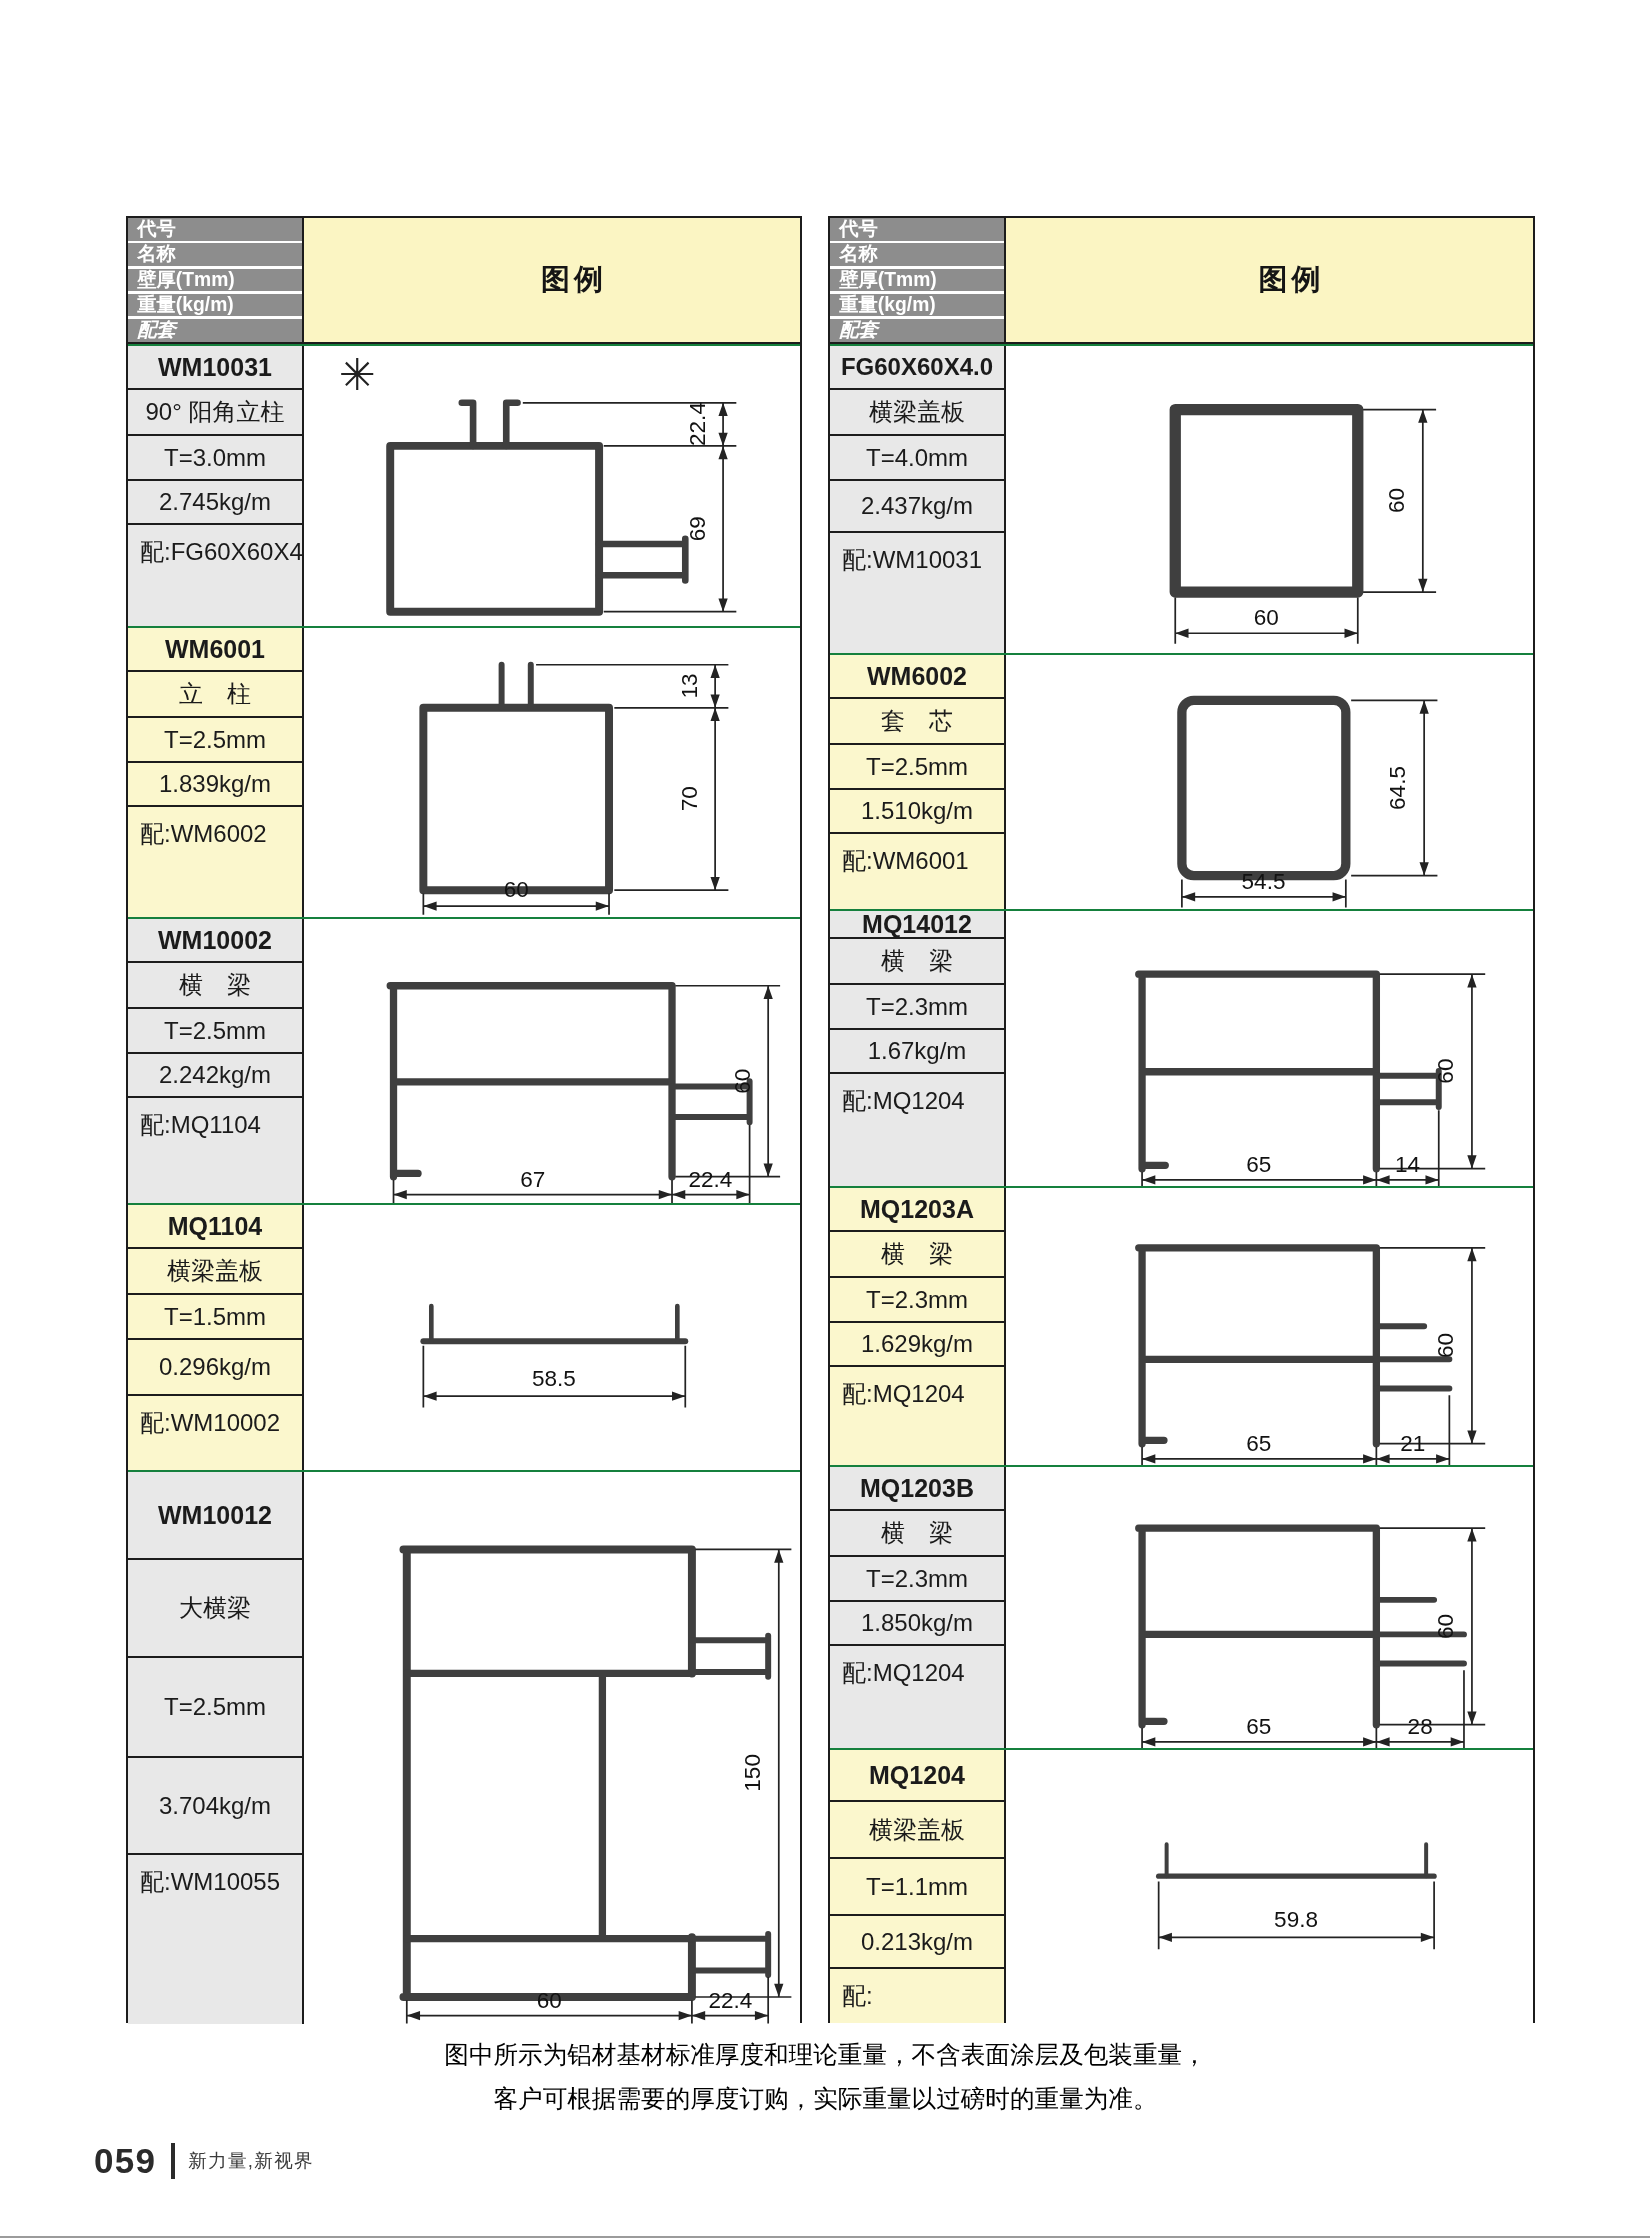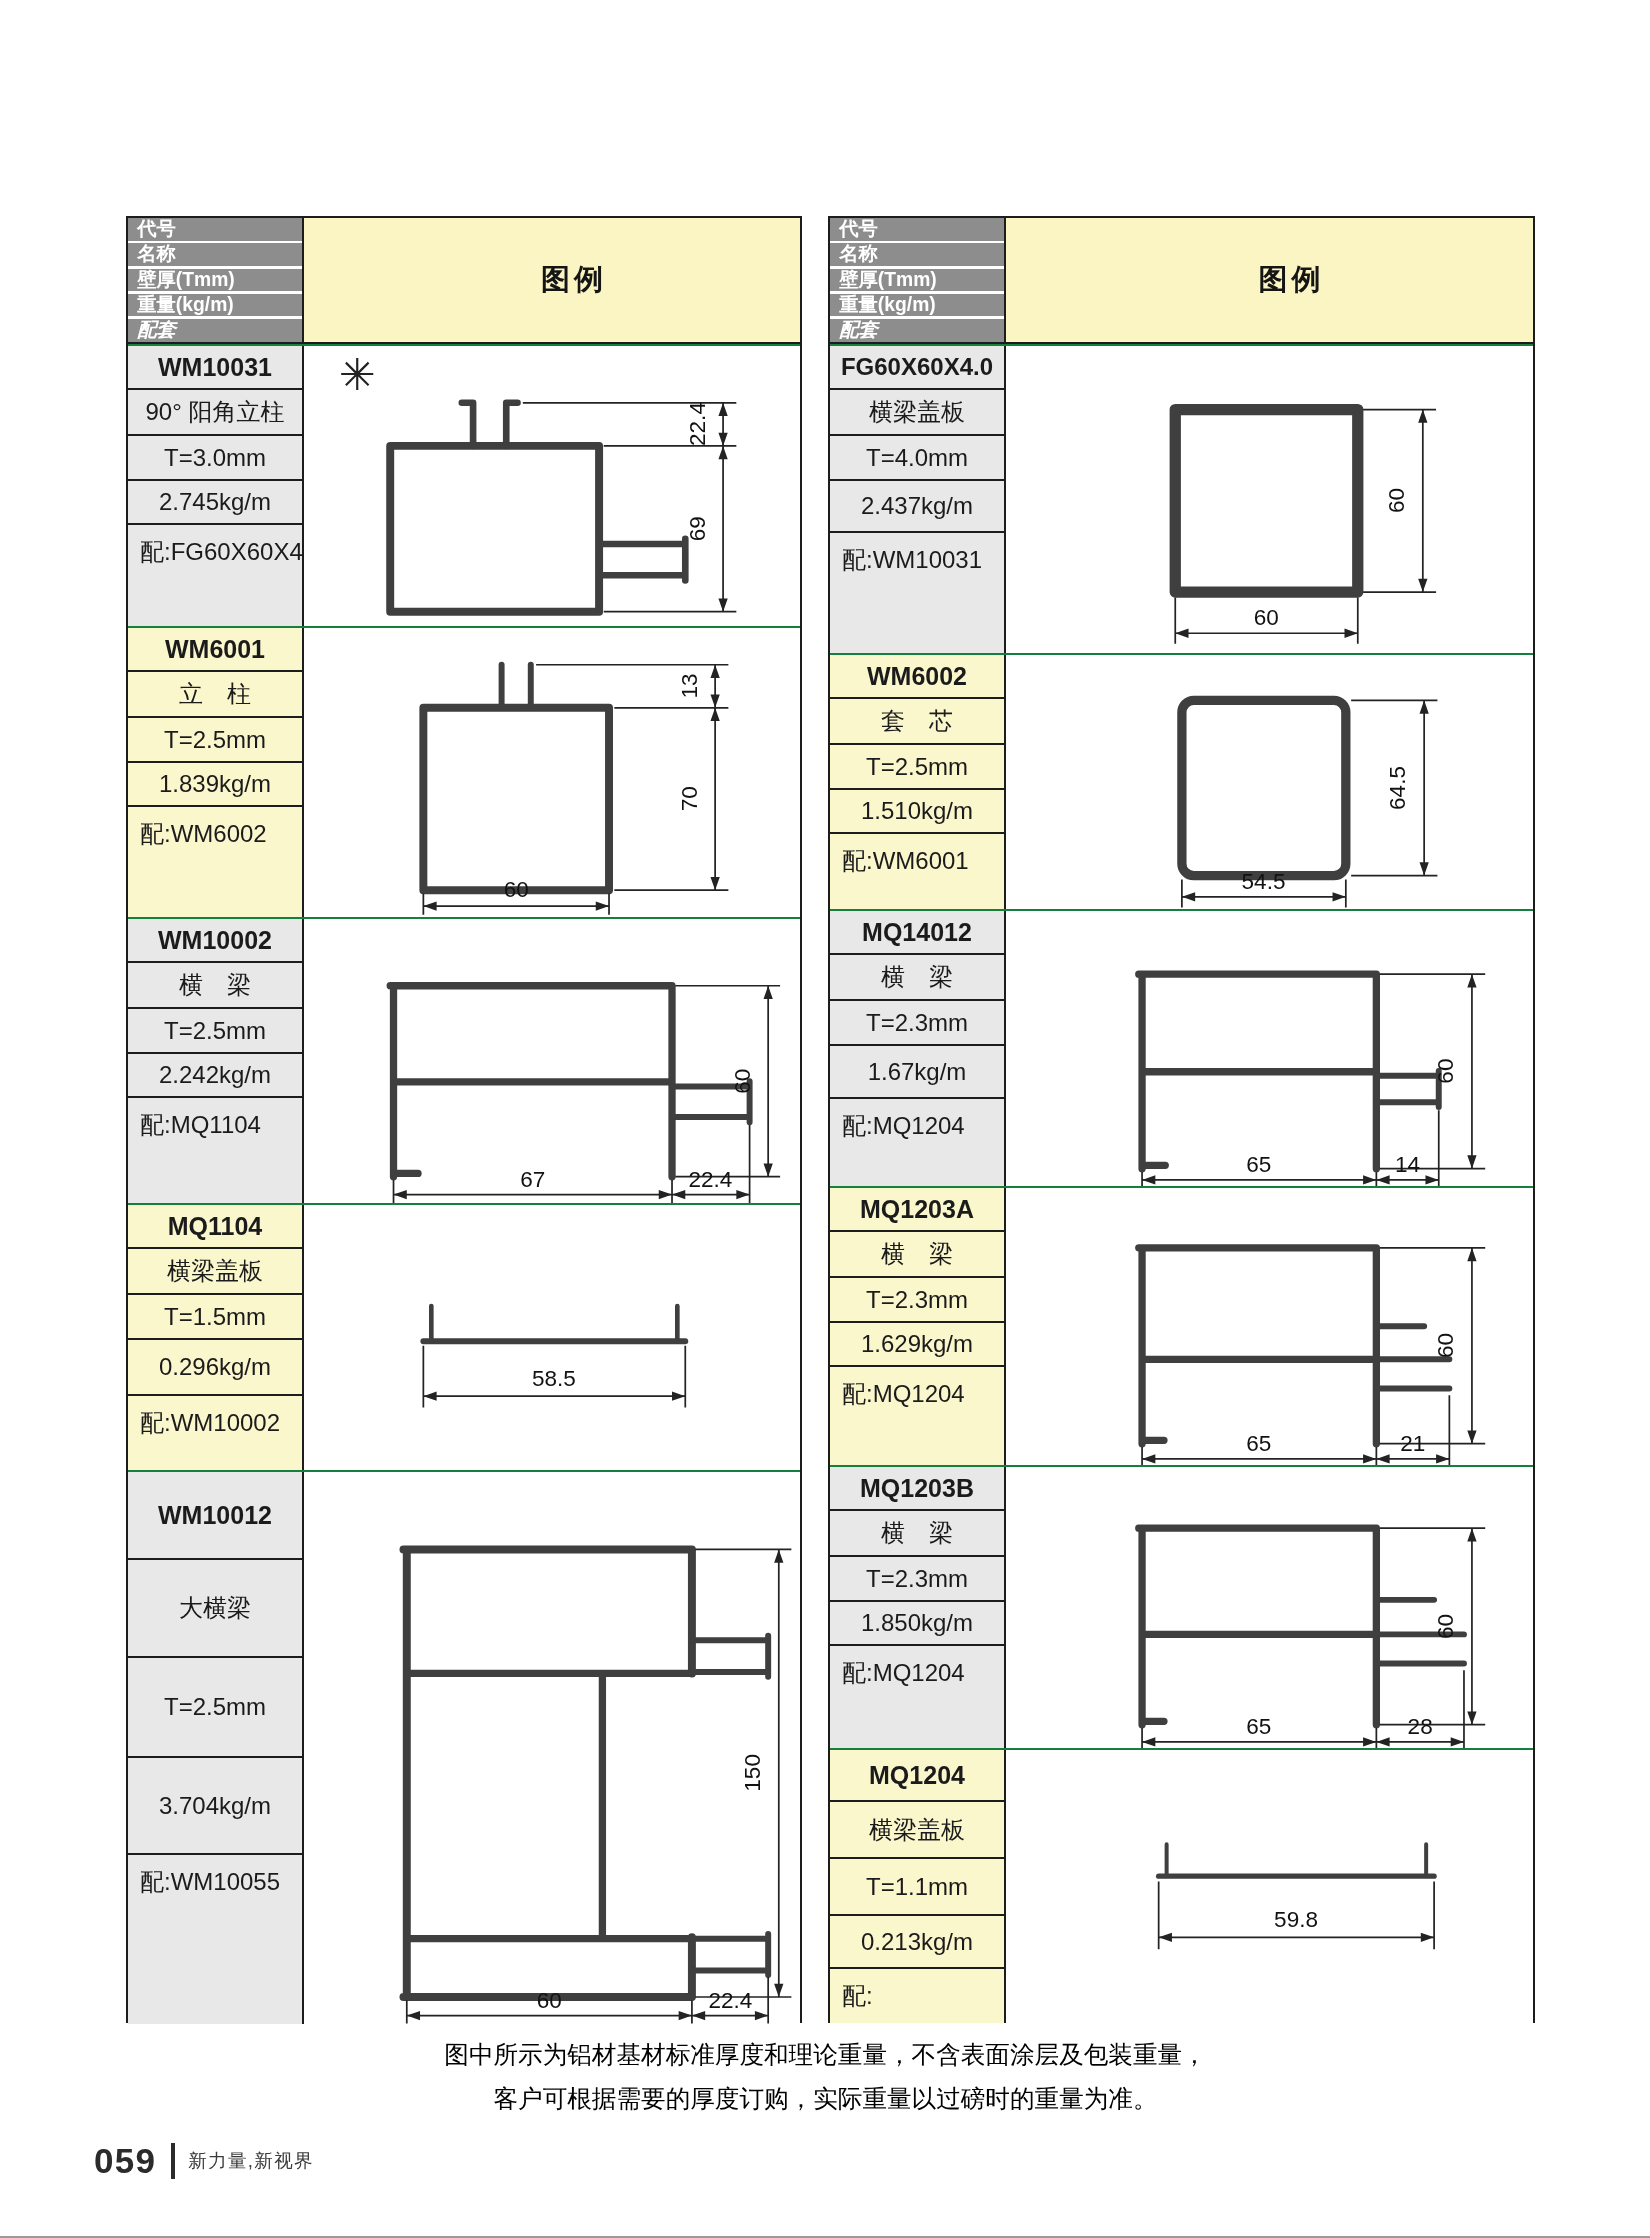--- a/index.html
+++ b/index.html
@@ -238,24 +238,24 @@
             <path class="a" d="M630,68 l-7,20 h14 z M630,332 l-7,-20 h14 z M265,364 l20,-7 v14 z M512,364 l-20,-7 v14 z"></path>
             <text class="dimtxt anch" x="601" y="200" transform="rotate(-90 601 200)">64.5</text>
             <text class="dimtxt anch" x="388" y="352">54.5</text>
           </g>
         </svg>
       </div>
     </div>
 
     <div class="row gray" style="height:277px">
       <div class="labels">
-        <div class="cell code" style="height:44px">MQ14012</div>
+        <div class="cell code" style="height:28px">MQ14012</div>
         <div class="cell" style="height:46px">横　梁</div>
         <div class="cell" style="height:45px">T=2.3mm</div>
-        <div class="cell" style="height:53px">1.67kg/m</div>
+        <div class="cell" style="height:44px">1.67kg/m</div>
         <div class="cell match">配:MQ1204</div>
       </div>
       <div class="draw">
         <svg width="528" height="277" viewBox="0 0 794 417">
           <g>
             <path class="p" stroke-width="11" d="M200,95 H558 M205,95 V388 M205,383 H240 M205,242 H558 M558,95 V388"></path>
             <path class="p" stroke-width="9" d="M558,248 H652 M558,288 H652 M652,241 V295"></path>
           </g>
           <g>
             <path class="d" d="M563,95 H722 M563,388 H722 M205,393 V415 M558,393 V415 M652,300 V415 M702,95 V388 M205,405 H558 M558,405 H652"></path>

